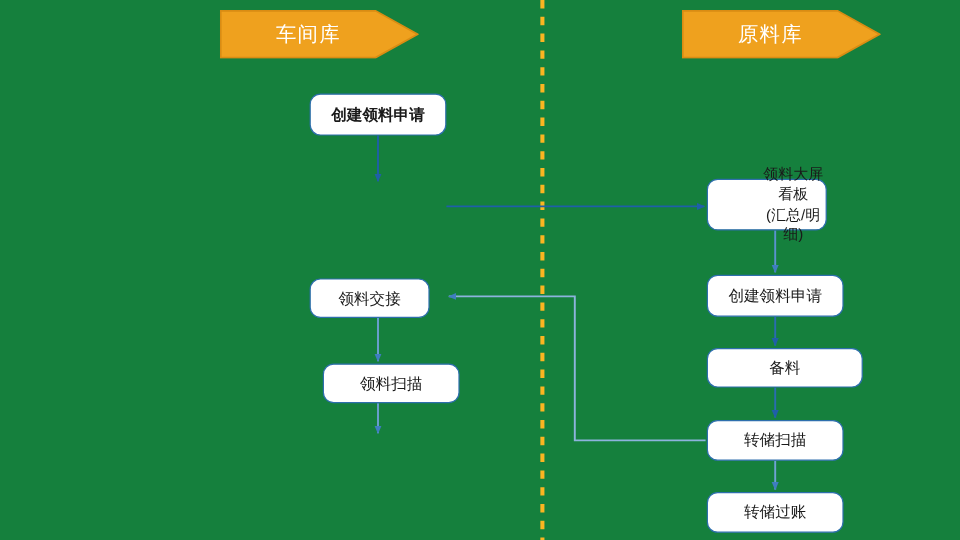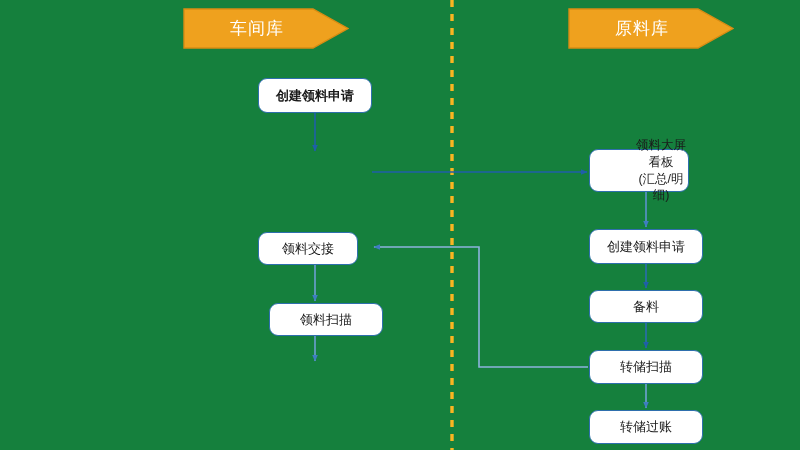--- a/index.html
+++ b/index.html
@@ -128,17 +128,17 @@
   </div>
 
 
   <div class="node" style="left:258px; top:78px; width:114px; height:35px;font-weight:bold;">创建领料申请</div>
   <div class="node" style="left:258px; top:232px; width:100px; height:33px;">领料交接</div>
   <div class="node" style="left:269px; top:303px; width:114px; height:33px;">领料扫描</div>
 
   <div class="node" style="left:589px; top:149px; width:100px; height:43px; font-size:12.5px;padding-left:44px;">领料大屏看板
 (汇总/明细)</div>
   <div class="node" style="left:589px; top:229px; width:114px; height:35px;">创建领料申请</div>
-  <div class="node" style="left:589px; top:290px; width:114px; height:33px;">备料</div>
+  <div class="node" style="left:589px; top:290px; width:130px; height:33px;">备料</div>
   <div class="node" style="left:589px; top:410px; width:114px; height:34px;">转储过账</div>
   <div class="node" style="left:589px; top:350px; width:114px; height:34px;">转储扫描</div>
 
 </div>
 
 </body></html>

